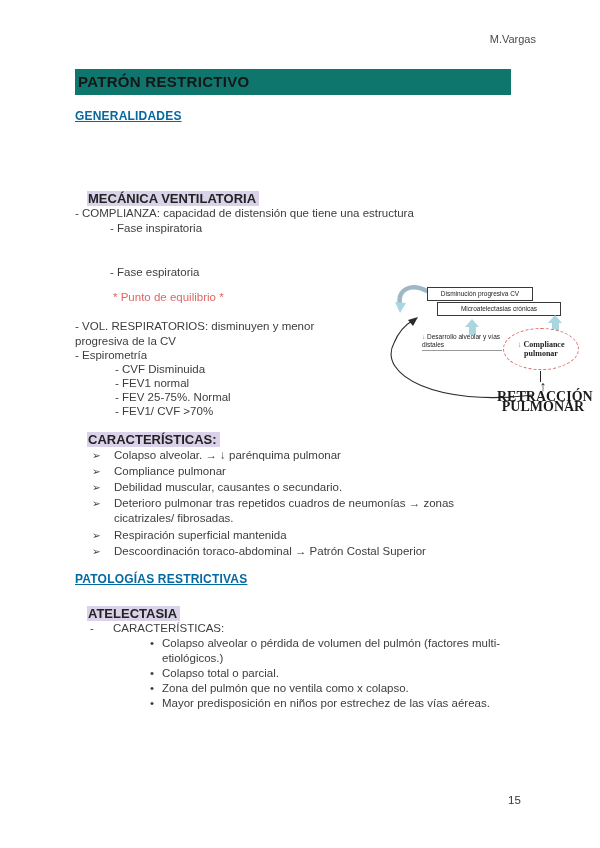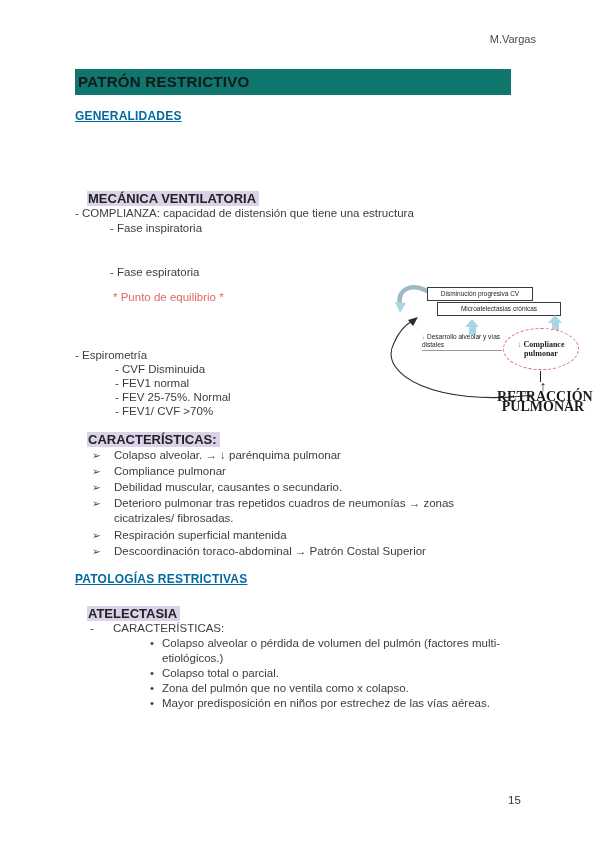--- a/index.html
+++ b/index.html
@@ -52,20 +52,21 @@
 
 
   <div class="abs hl-sub" style="top:191px">MECÁNICA VENTILATORIA</div>
 
   <div class="abs body-text" style="left:75px;top:206px;width:455px">- COMPLIANZA: capacidad de distensión que tiene una estructura</div>
   <div class="abs body-text" style="left:110px;top:221px">- Fase inspiratoria</div>
   <div class="abs body-text" style="left:110px;top:265px">- Fase espiratoria</div>
 
   <div class="abs body-text red" style="left:113px;top:290px">* Punto de equilibrio *</div>
 
+  <div class="abs body-text" style="left:75px;top:319px;width:266px">- VOL. RESPIRATORIOS: disminuyen y menor progresiva de la CV</div>
   <div class="abs body-text" style="left:75px;top:348px">- Espirometría</div>
   <div class="abs body-text" style="left:115px;top:362px">- CVF Disminuida</div>
   <div class="abs body-text" style="left:115px;top:376px">- FEV1 normal</div>
   <div class="abs body-text" style="left:115px;top:390px">- FEV 25-75%. Normal</div>
   <div class="abs body-text" style="left:115px;top:404px">- FEV1/ CVF &gt;70%</div>
 
   <div class="abs diagram">
     <svg width="212" height="138" style="position:absolute;left:0;top:0">
 
       <path d="M 148,112 C 52,124 -8,92 9,60 C 14,48 20,42 27,38" stroke="#2b2b2b" stroke-width="1.1" fill="none"></path>

